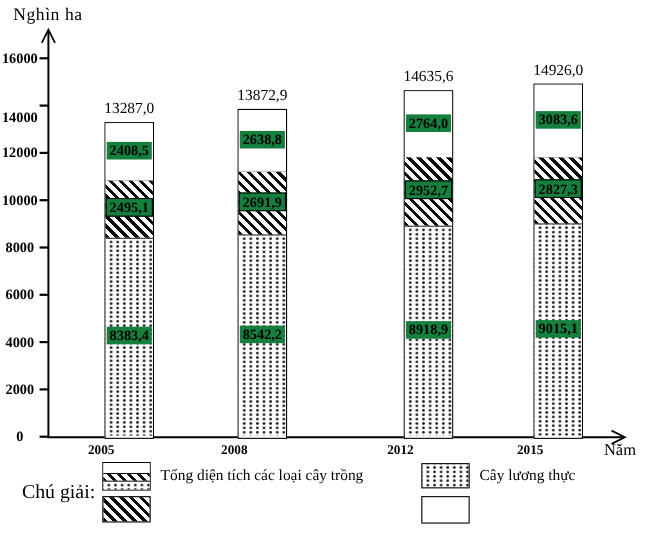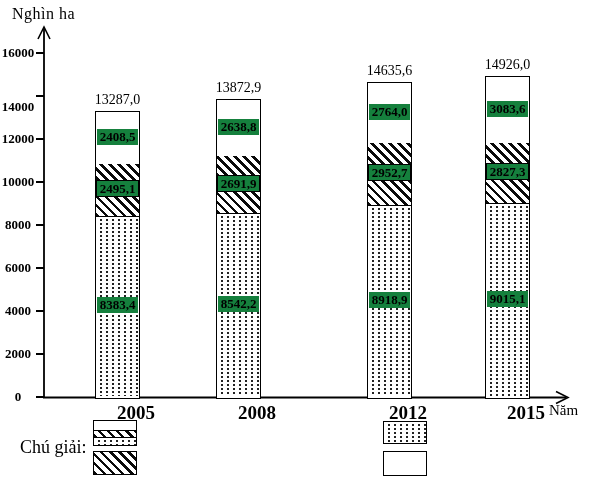--- a/index.html
+++ b/index.html
@@ -40,21 +40,21 @@
     background: repeating-linear-gradient(45deg, #0a0a0a 0, #0a0a0a 2.7px, #fff 2.7px, #fff 6.4px);
   }
   .p-plain { background: #fff; }
   .val-row { position: absolute; left: 0; right: 0; display: flex; justify-content: center; }
   .val-box {
     font-weight: bold; font-size: 13px; line-height: 16px;
     background: #15803d; padding: 0 3px; white-space: nowrap;
   }
   .vb-diagonal-hatch { border: 1px solid #000; line-height: 15px; }
   .total-label { position: absolute; text-align: center; font-size: 14px; white-space: nowrap; }
-  .x-cat { position: absolute; top: 402px; text-align: right; font-weight: bold; font-size: 19px; }
+  .x-cat { position: absolute; top: 402px; text-align: left; font-weight: bold; font-size: 12px; }
   
   .legend-title { position: absolute; left: 20px; top: 437px; font-size: 18px; }
   .litem { position: absolute; display: flex; align-items: center; gap: 9px; }
   .llabel { font-size: 14px; white-space: nowrap; }
   .sw { width: 44px; box-sizing: border-box; border: 1px solid #000; flex: 0 0 auto; }
   .sw-stack { height: 26px; display: flex; flex-direction: column; }
   .sw-stack .s1 { flex: 0 0 9px; background: #fff; border-bottom: 1px solid #000; }
   .sw-stack .s2 { flex: 0 0 6px; border-bottom: 1px solid #000; }
   .sw-stack .s3 { flex: 1 1 auto; }
   .sw-hatch { height: 24px; }
@@ -165,28 +165,30 @@
 
   <div>
     <div class="legend-title">Chú giải:</div>
 
     <div class="litem" style="left:93px; top:420px;">
       <span class="sw sw-stack">
         <span class="s1 p-plain"></span>
         <span class="s2 p-diagonal-hatch"></span>
         <span class="s3 p-dots"></span>
       </span>
+      <span class="llabel">Tổng diện tích các loại cây trồng</span>
     </div>
 
     <div class="litem" style="left:93px; top:451px;">
       <span class="sw sw-hatch p-diagonal-hatch"></span>
     </div>
 
     <div class="litem" style="left:383px; top:421px;">
       <span class="sw sw-dots p-dots"></span>
+      <span class="llabel">Cây lương thực</span>
     </div>
 
     <div class="litem" style="left:383px; top:451px;">
       <span class="sw sw-plain"></span>
     </div>
   </div>
 
 </div>
 
 </body></html>

